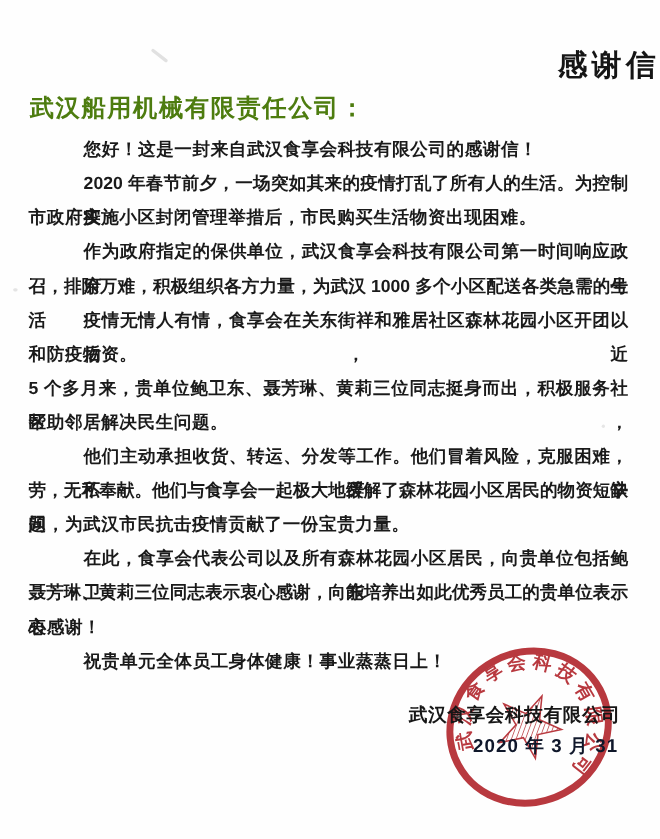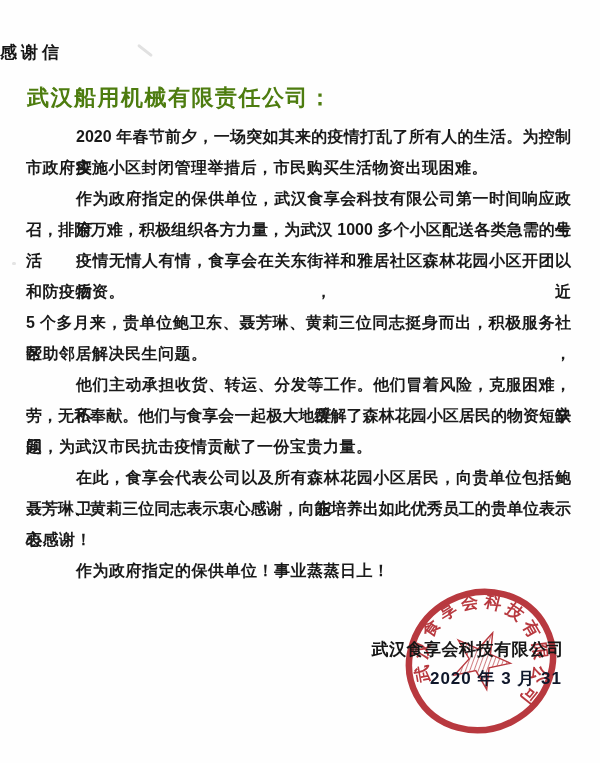--- a/index.html
+++ b/index.html
@@ -4,21 +4,21 @@
 <style>
   html,body { margin:0; padding:0; background:#ffffff; }
   .page {
     position:relative; width:600px; height:763px; overflow:hidden;
     background:#fefefe;
     font-family:"Liberation Sans","DejaVu Sans",sans-serif;
     color:#141414;
   }
   .title {
     position:absolute; top:41px; left:0; width:100%;
-    text-align:left; font-size:17px; font-weight:bold; letter-spacing:4px;
+    text-align:right; font-size:27px; font-weight:bold; letter-spacing:4px;
     color:#151515;
   }
   .salutation {
     position:absolute; top:83px; left:27px;
     font-size:22px; font-weight:bold; letter-spacing:1.5px; color:#4d7c0f;
   }
   .body-text {
     position:absolute; top:121px; left:26px; width:545px;
     font-size:16px; font-weight:600; color:#1a1a1a;
   }
@@ -51,41 +51,42 @@
 
   <div class="speck s1"></div>
   <div class="speck s2"></div>
   <div class="speck s3"></div>
 
   <div class="title">感谢信</div>
 
   <div class="salutation">武汉船用机械有限责任公司：</div>
 
   <div class="body-text">
+    <div class="line indent">您好！这是一封来自武汉食享会科技有限公司的感谢信！</div>
 
     <div class="line indent fill">2020 年春节前夕，一场突如其来的疫情打乱了所有人的生活。为控制疫</div>
     <div class="line">市政府实施小区封闭管理举措后，市民购买生活物资出现困难。</div>
 
     <div class="line indent fill">作为政府指定的保供单位，武汉食享会科技有限公司第一时间响应政府号</div>
     <div class="line fill">召，排除万难，积极组织各方力量，为武汉 1000 多个小区配送各类急需的生活</div>
     <div class="line indent fill">疫情无情人有情，食享会在关东街祥和雅居社区森林花园小区开团以后，近</div>
 
     <div class="line">和防疫物资。</div>
     <div class="line fill">5 个多月来，贵单位鲍卫东、聂芳琳、黄莉三位同志挺身而出，积极服务社区，</div>
     <div class="line">帮助邻居解决民生问题。</div>
 
     <div class="line indent fill">他们主动承担收货、转运、分发等工作。他们冒着风险，克服困难，不辞辛</div>
     <div class="line fill">劳，无私奉献。他们与食享会一起极大地缓解了森林花园小区居民的物资短缺问</div>
     <div class="line">题，为武汉市民抗击疫情贡献了一份宝贵力量。</div>
 
     <div class="line indent fill">在此，食享会代表公司以及所有森林花园小区居民，向贵单位包括鲍卫东、</div>
     <div class="line fill">聂芳琳、黄莉三位同志表示衷心感谢，向能培养出如此优秀员工的贵单位表示衷</div>
     <div class="line">心感谢！</div>
 
-    <div class="line indent closing">作为政府指定的保供单位！事业蒸蒸日上！</div>
+    <div class="line indent closing">祝贵单元全体员工身体健康！事业蒸蒸日上！</div>
   </div>
 
   <svg class="stamp" viewBox="0 0 160 150" xmlns="http://www.w3.org/2000/svg" aria-hidden="true">
     <defs>
       <pattern id="hatch" width="4" height="4" patternUnits="userSpaceOnUse" patternTransform="rotate(48)">
         <line x1="0" y1="0" x2="0" y2="4" stroke="#b2242b" stroke-width="1.3"></line>
       </pattern>
     </defs>
     <g transform="rotate(-28 80 73)" opacity="0.9">
       <ellipse cx="80" cy="73" rx="73" ry="68" fill="none" stroke="#b2242b" stroke-width="6.5"></ellipse>

